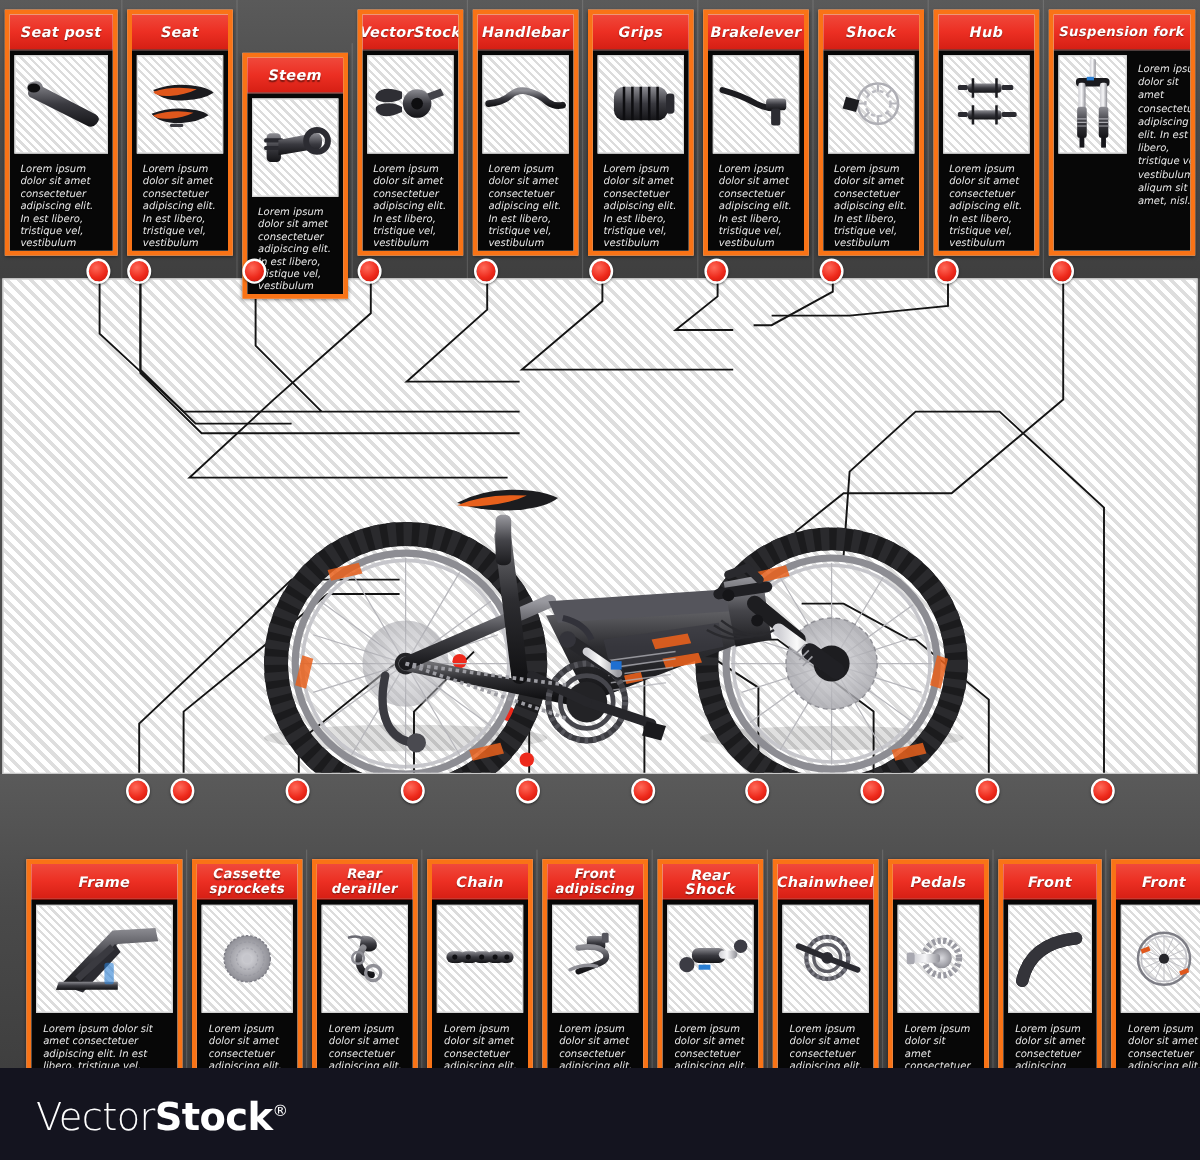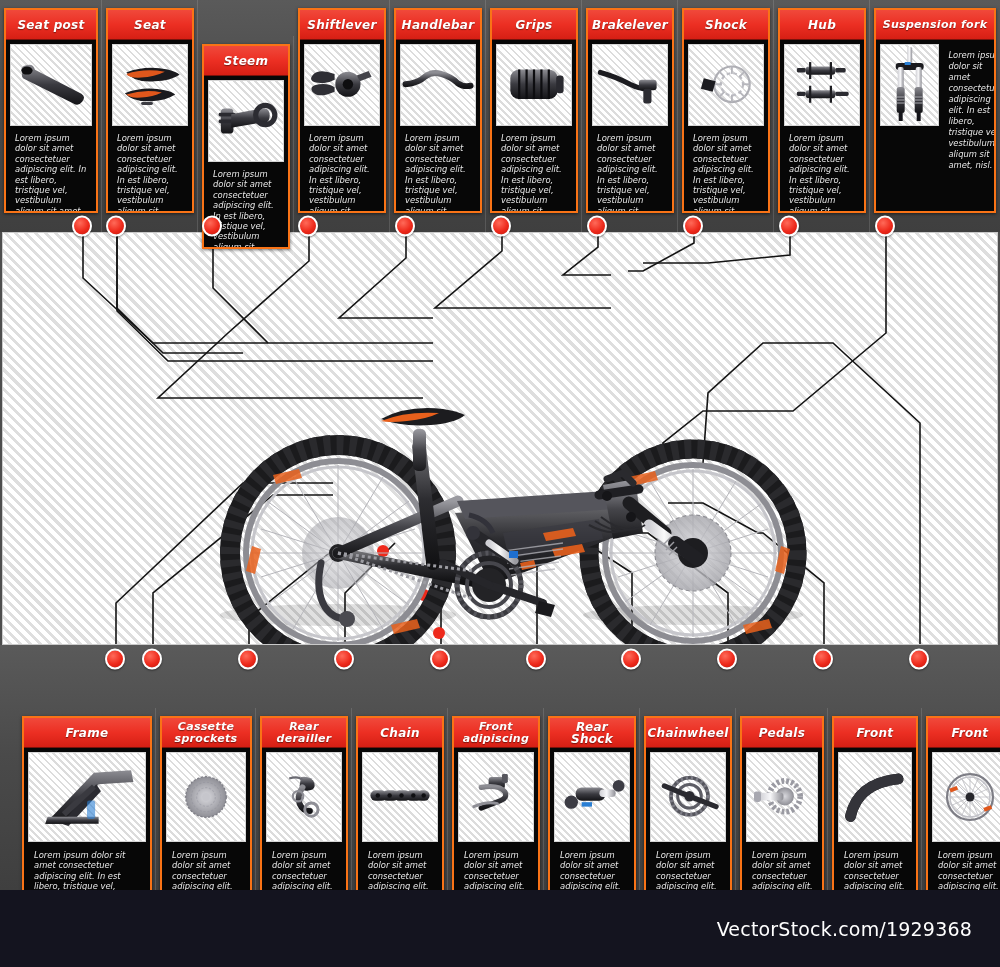--- a/index.html
+++ b/index.html
@@ -36,21 +36,21 @@
   
   .card-slot::after{
     content:""; position:absolute; right:0; top:-8px; bottom:-20px;
     width:1px; background:rgba(255,255,255,.13);
   }
   .card-slot:last-child::after{ display:none; }
 
   .card {
     flex:1; display:flex; flex-direction:column;
     background:#e5e5e5;
-    border:2px solid #f97316;
+    border:4px solid #f97316;
     box-shadow:0 1px 3px rgba(0,0,0,.55);
     overflow:hidden;
   }
 
   .card-title {
     height:30px; flex:none;
     background:linear-gradient(180deg,#f0493b 0%,#ec2f23 50%,#d61f14 100%);
     border-bottom:1px solid #7a120b;
     display:flex; align-items:center; justify-content:center; text-align:center;
     color:#fff;
@@ -450,21 +450,21 @@
                 <path d="M30 26 L72 18 q10 -2 10 10 q0 11 -10 9 L30 44 z" fill="url(#g1)"></path>
                 <circle cx="76" cy="27" r="13" fill="none" stroke="#2c2c32" stroke-width="7"></circle>
               </svg>
             </div>
             <div class="blurb">Lorem ipsum dolor sit amet consectetuer adipiscing elit. In est libero, tristique vel, vestibulum aliqum sit amet, nisl.</div>
           </div>
         </div>
       </div>
       <div class="card-slot" style="width: 9.6%;">
         <div class="card">
-          <div class="card-title">Shiftlever</div>
+          <div class="card-title">VectorStock</div>
           <div class="card-body">
             <div class="plate">
               <svg viewBox="0 0 100 70" width="100%" height="100%" preserveAspectRatio="xMidYMid meet">
                 <defs>
                   <linearGradient id="g1" x1="0" y1="0" x2="0" y2="1">
                     <stop offset="0" stop-color="#8d8d93"></stop>
                     <stop offset=".5" stop-color="#3a3a40"></stop>
                     <stop offset="1" stop-color="#141417"></stop>
                   </linearGradient>
                   <linearGradient id="g2" x1="0" y1="0" x2="1" y2="0">
@@ -1087,14 +1087,14 @@
       <div class="knob" style="left: 440px; top: 659px;"></div>
       <div class="knob" style="left: 536px; top: 659px;"></div>
       <div class="knob" style="left: 631px; top: 659px;"></div>
       <div class="knob" style="left: 727px; top: 659px;"></div>
       <div class="knob" style="left: 823px; top: 659px;"></div>
       <div class="knob" style="left: 919px; top: 659px;"></div>
     </div>
 </div>
 
 <div id="footer">
-  <div id="footer-url">VectorStock.com/1929368</div>
+  <div id="brand"><span class="thin">Vector</span><span class="thick">Stock</span><span class="reg">®</span></div>
 </div>
 
 </body></html>

